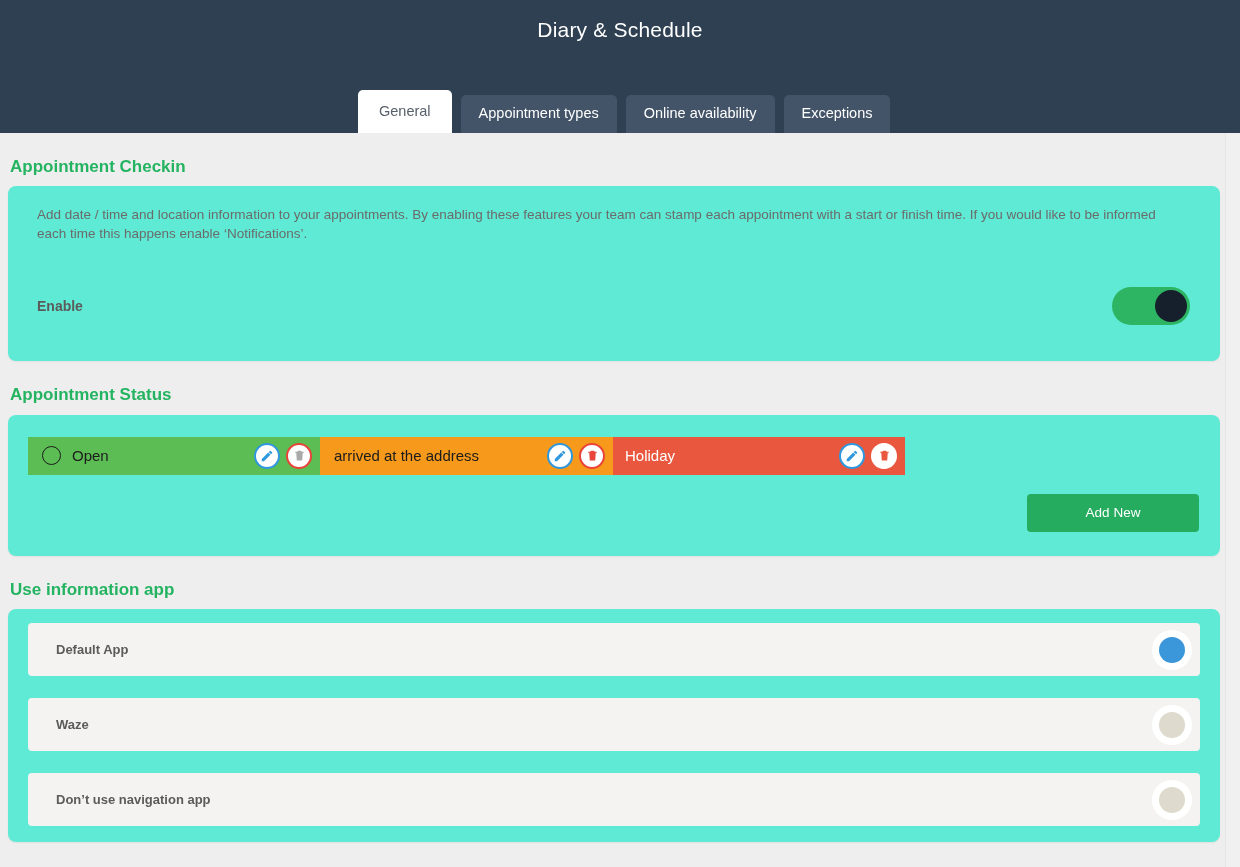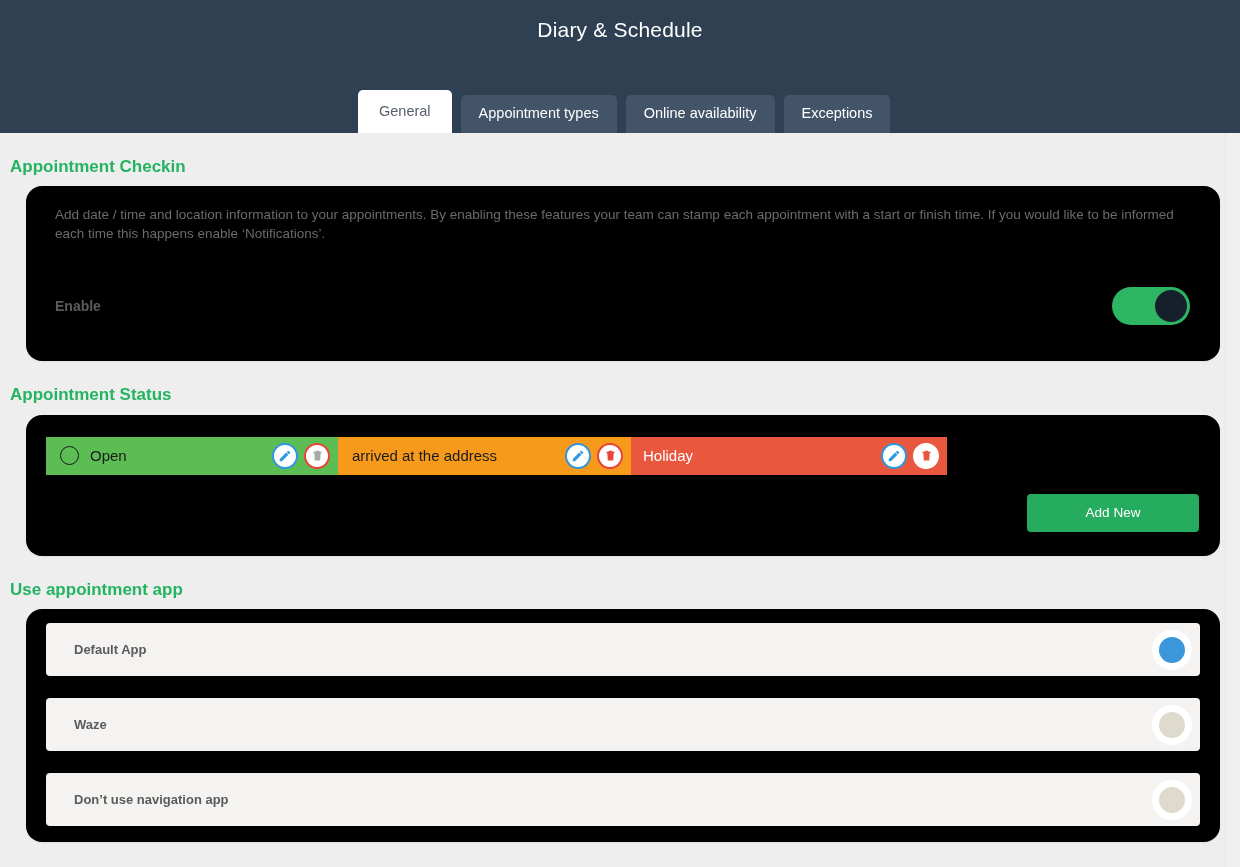--- a/index.html
+++ b/index.html
@@ -70,23 +70,23 @@
     padding-bottom: 10px;
   }
   .section-title {
     color: #24b461;
     font-size: 17px;
     font-weight: bold;
     padding: 24px 0 9px 10px;
     line-height: 1.2;
   }
   .card {
-    background: #000000;
-    border-radius: 16px;
-    margin: 0 20px 0 26px;
+    background: #5eead4;
+    border-radius: 8px;
+    margin: 0 20px 0 8px;
     box-shadow: 0 1px 2px rgba(0,0,0,.06);
     position: relative;
   }
 
   
   .checkin-card { padding: 20px 20px 32px 20px; min-height: 175px; }
   .checkin-desc {
     font-size: 13.5px;
     color: #6b6b6b;
     line-height: 1.38;
@@ -301,21 +301,21 @@
             </svg>
           </span>
           <span class="icon-btn del-red">
             <svg width="13" height="13" viewBox="0 0 24 24" aria-hidden="true">
               <path d="M6 7h12l-1 14H7L6 7zm3-4h6l1 2h4v2H4V5h4l1-2z" fill="#e8443a"></path>
             </svg>
           </span>
         </span>
       </div>
 
-      <div class="chip red" style="width:316px;padding-left:12px;">
+      <div class="chip red" style="width:292px;padding-left:12px;">
         <span class="chip-label">Holiday</span>
         <span class="chip-actions">
           <span class="icon-btn edit">
             <svg width="14" height="14" viewBox="0 0 24 24" aria-hidden="true">
               <path d="M3 17.2V21h3.8L17.9 9.9l-3.8-3.8L3 17.2zM20.7 7.1c.4-.4.4-1 0-1.4l-2.4-2.4a1 1 0 0 0-1.4 0l-1.9 1.9 3.8 3.8 1.9-1.9z" fill="#2f97dd"></path>
             </svg>
           </span>
           <span class="icon-btn del-plain">
             <svg width="13" height="13" viewBox="0 0 24 24" aria-hidden="true">
               <path d="M6 7h12l-1 14H7L6 7zm3-4h6l1 2h4v2H4V5h4l1-2z" fill="#e9573f"></path>
@@ -324,21 +324,21 @@
         </span>
       </div>
 
     </div>
 
     <div class="addnew-row">
       <button class="btn-add">Add New</button>
     </div>
   </div>
 
-  <div class="section-title">Use appointment app</div>
+  <div class="section-title">Use information app</div>
   <div class="card nav-card">
 
     <div class="nav-row">
       <span class="nav-label">Default App</span>
       <span class="radio-outer selected">
         <span class="radio-inner"></span>
       </span>
     </div>
 
     <div class="nav-row">

